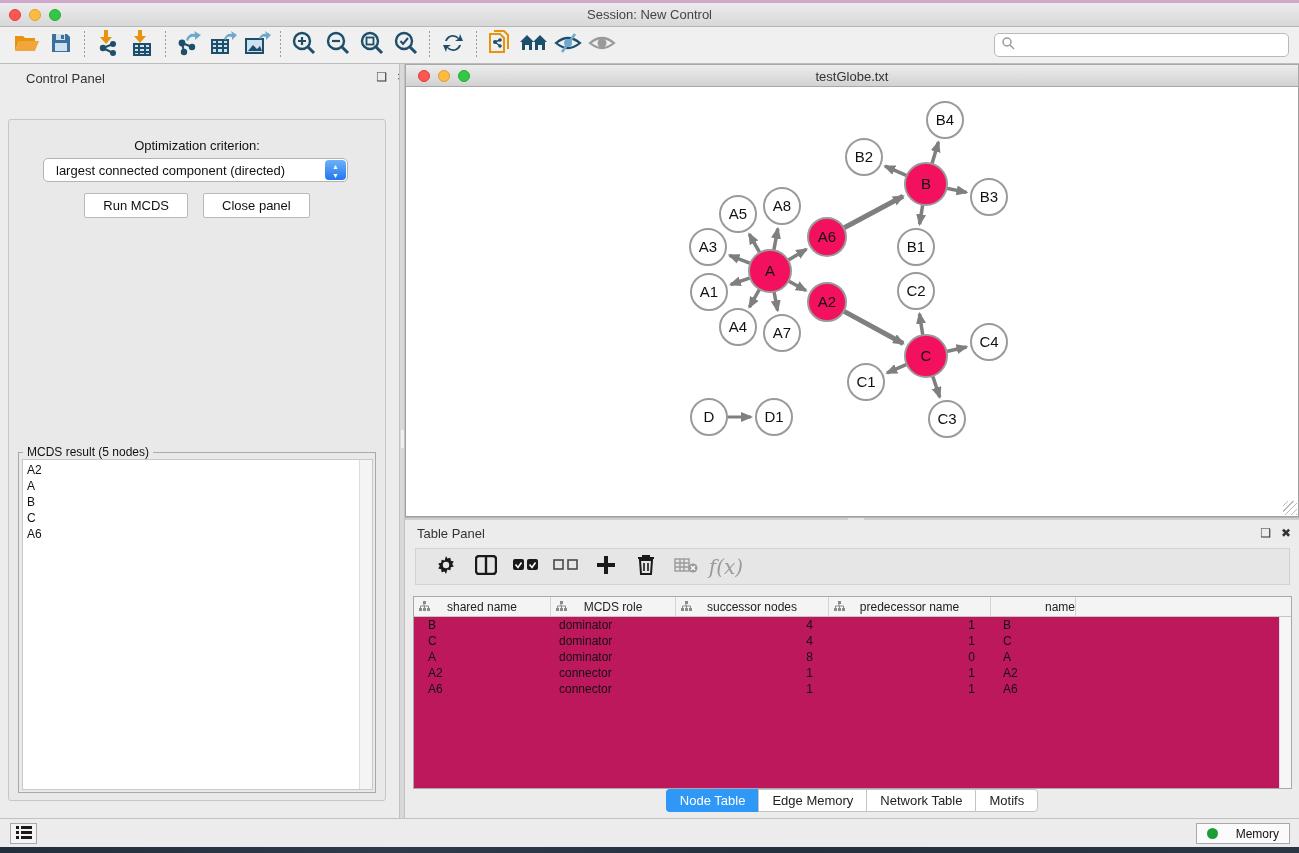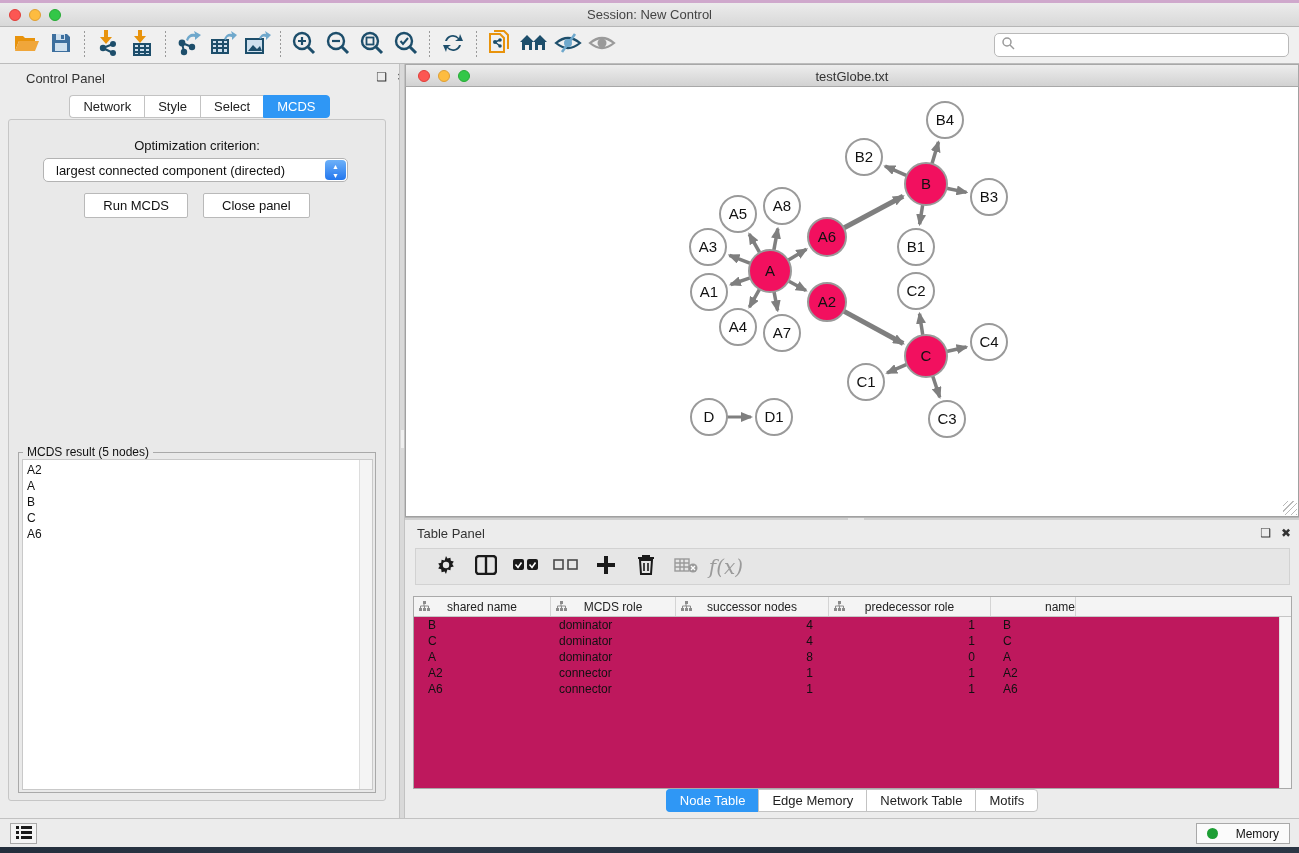--- a/index.html
+++ b/index.html
@@ -292,26 +292,20 @@
 </div>
 
 <div class="abs" id="control-panel">
   <div id="cp-header">
     <span class="panel-title">Control Panel</span>
     <span class="panel-icons">
       <span>❑</span>
       <span>✖</span>
     </span>
   </div>
-  <div id="cp-tabs">
-      <div class="tab">Network</div>
-      <div class="tab">Style</div>
-      <div class="tab">Select</div>
-      <div class="tab active">MCDS</div>
-    </div>
   <div id="cp-content">
     <div id="opt-label">Optimization criterion:</div>
     <div id="opt-select">
       <span>largest connected component (directed)</span>
       <span id="opt-stepper">▲<br>▼</span>
     </div>
     <div id="cp-buttons">
       <button class="btn">Run MCDS</button>
       <button class="btn">Close panel</button>
     </div>
@@ -570,21 +564,21 @@
         <div class="th" style="width: 162px;">
           <span class="tree-ic"><svg width="11" height="11" viewBox="0 0 11 11">
               <g fill="#8a8a8a">
                 <rect x="4" y="0" width="3" height="3"></rect>
                 <rect x="0" y="7" width="3" height="3"></rect>
                 <rect x="4" y="7" width="3" height="3"></rect>
                 <rect x="8" y="7" width="3" height="3"></rect>
                 <path d="M5 3 v2 M1.5 7 V5 h8 V7 M5.5 5 v2" stroke="#8a8a8a" fill="none" stroke-width="1"></path>
               </g>
             </svg></span>
-          <span>predecessor role</span>
+          <span>predecessor name</span>
         </div>
         <div class="th" style="width: 85px; justify-content: flex-end;">
           <span>name</span>
         </div>
       </div>
     <div id="table-body">
         <div class="tr">
           <div class="td" style="width: 137px; padding: 0px 0px 0px 14px;">B</div>
           <div class="td" style="width: 125px; padding: 0px 0px 0px 8px;">dominator</div>
           <div class="td num" style="width: 153px; padding: 0px 16px 0px 0px;">4</div>

